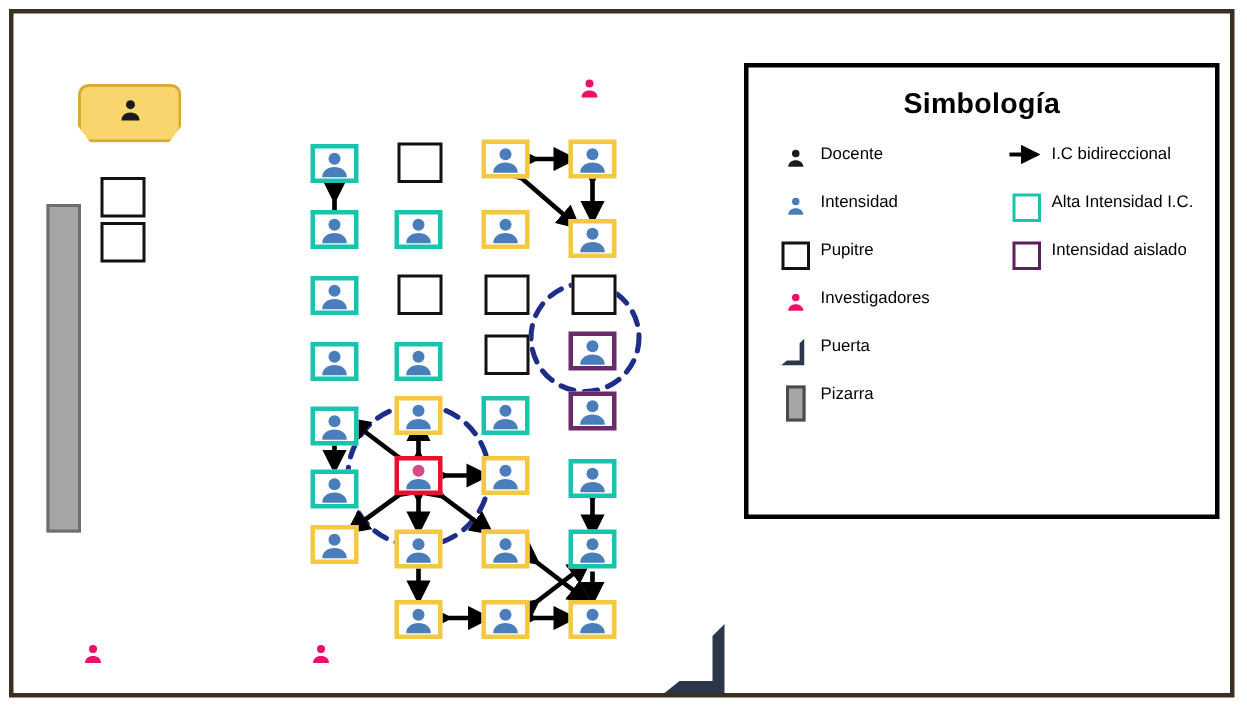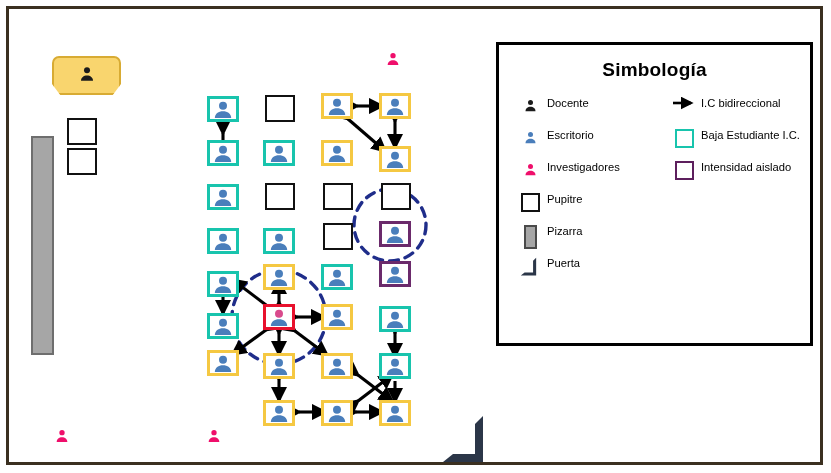--- a/index.html
+++ b/index.html
@@ -323,54 +323,54 @@
           <span class="lgtext">Docente</span>
         </div>
 
         <div class="lgrow">
           <span class="lgicon">
             <svg width="15" height="17" viewBox="0 0 24 24">
                 <circle cx="12" cy="7" r="4" fill="#4a7ebb"></circle>
                 <path d="M4 21c0-4.4 3.6-7 8-7s8 2.6 8 7z" fill="#4a7ebb"></path>
               </svg>
           </span>
-          <span class="lgtext">Escritorio</span>
+          <span class="lgtext">Intensidad</span>
+        </div>
+
+        <div class="lgrow">
+          <span class="lgicon">
+              <span class="swatch blk"></span>
+            </span>
+          <span class="lgtext">Pupitre</span>
         </div>
 
         <div class="lgrow">
           <span class="lgicon">
             <svg width="15" height="17" viewBox="0 0 24 24">
                 <circle cx="12" cy="7" r="4" fill="#ef0f6b"></circle>
                 <path d="M4 21c0-4.4 3.6-7 8-7s8 2.6 8 7z" fill="#ef0f6b"></path>
               </svg>
           </span>
           <span class="lgtext">Investigadores</span>
         </div>
 
         <div class="lgrow">
           <span class="lgicon">
-              <span class="swatch blk"></span>
-            </span>
-          <span class="lgtext">Pupitre</span>
-        </div>
-
-        <div class="lgrow">
-          <span class="lgicon">
-              <span class="lgboard"></span>
-            </span>
-          <span class="lgtext">Pizarra</span>
-        </div>
-
-        <div class="lgrow">
-          <span class="lgicon">
             <svg width="20" height="20" viewBox="0 0 52 52">
                 <path d="M42 2 L42 48 L2 48 L12 40 L34 40 L34 10 Z" fill="#2b3648"></path>
               </svg>
           </span>
           <span class="lgtext">Puerta</span>
+        </div>
+
+        <div class="lgrow">
+          <span class="lgicon">
+              <span class="lgboard"></span>
+            </span>
+          <span class="lgtext">Pizarra</span>
         </div>
 
       </div>
 
       <div class="lgcol" id="lgcol-right">
 
 
         <div class="lgrow">
           <span class="lgicon">
             <svg width="26" height="12" viewBox="0 0 26 12">
@@ -382,21 +382,21 @@
               <line x1="2" y1="6" x2="20" y2="6" stroke="#000" stroke-width="2.6" marker-end="url(#lmb)"></line>
             </svg>
           </span>
           <span class="lgtext">I.C bidireccional</span>
         </div>
 
         <div class="lgrow">
           <span class="lgicon">
               <span class="swatch teal"></span>
             </span>
-          <span class="lgtext">Baja Estudiante I.C.</span>
+          <span class="lgtext">Alta Intensidad I.C.</span>
         </div>
 
 
 
         <div class="lgrow">
           <span class="lgicon">
               <span class="swatch purple"></span>
             </span>
           <span class="lgtext">Intensidad aislado</span>
         </div>

